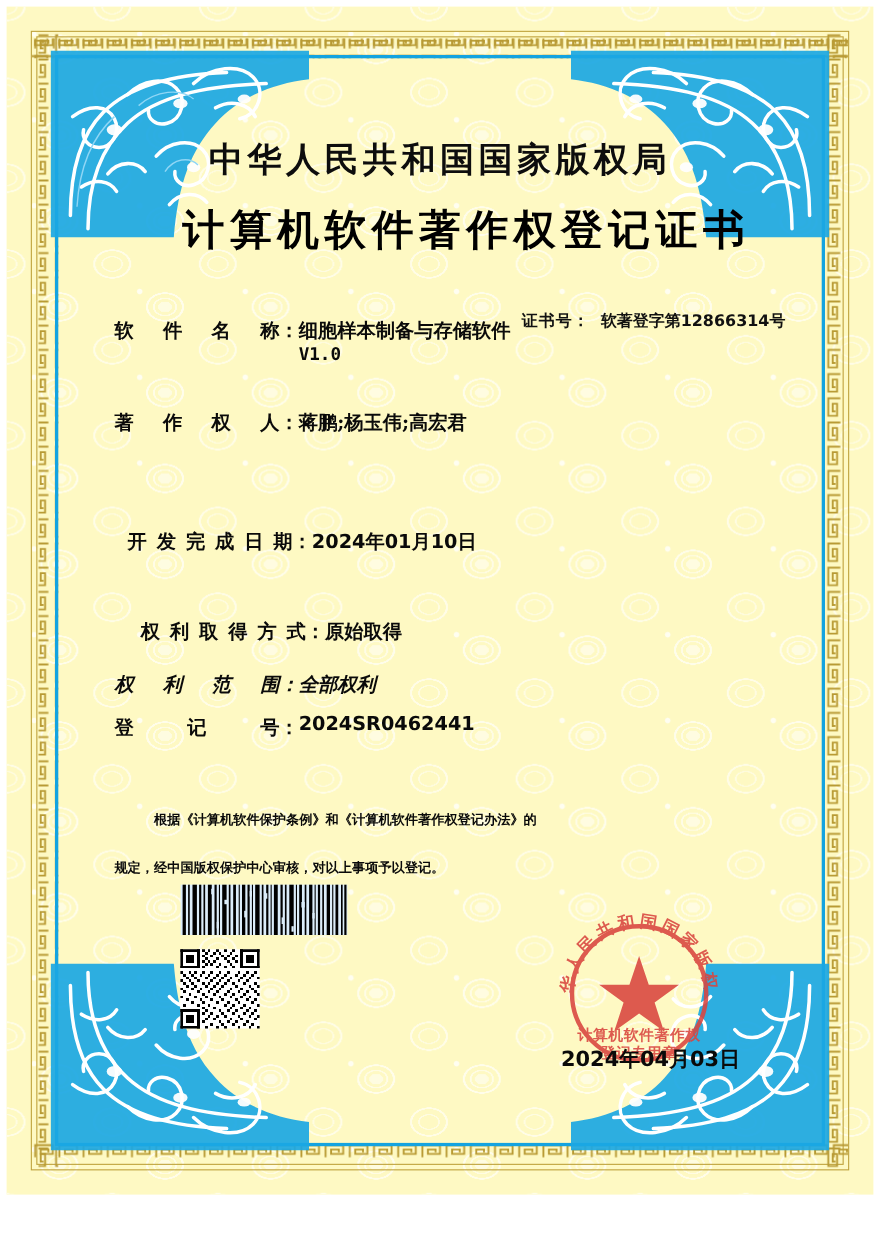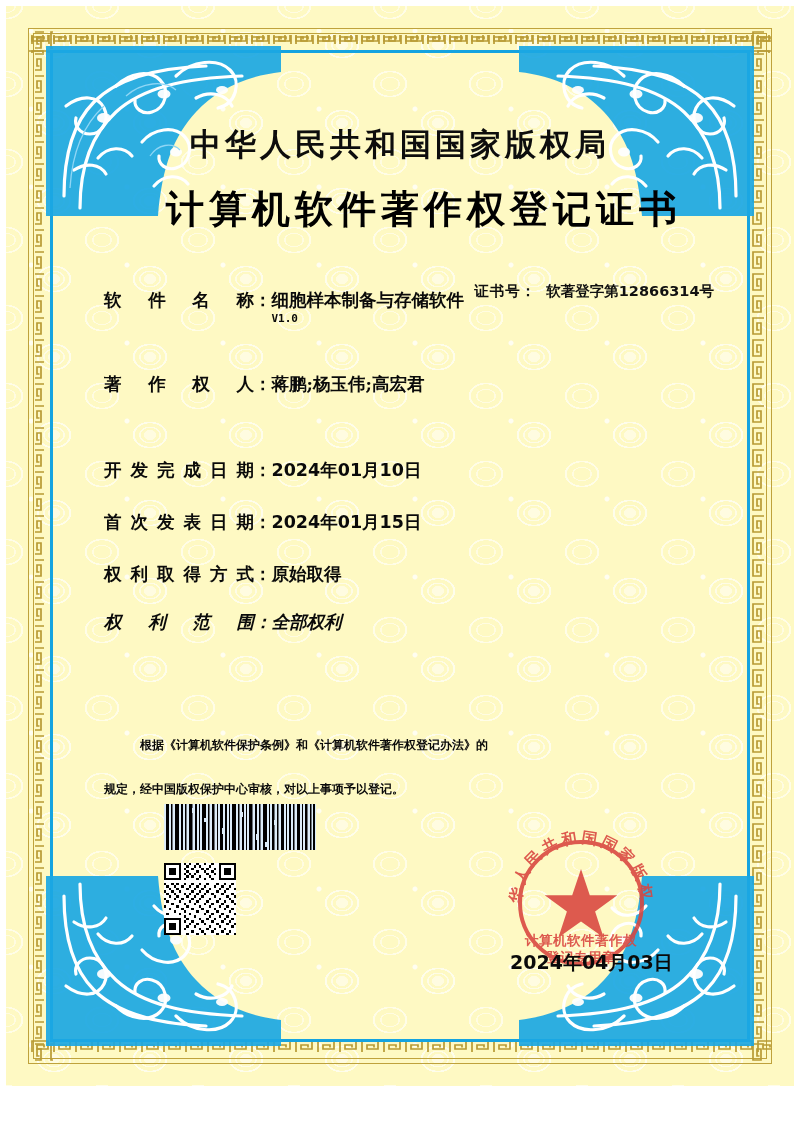--- a/index.html
+++ b/index.html
@@ -86,27 +86,27 @@
     font-family:"DejaVu Serif",serif;
     font-size:17.5px;font-weight:bold;color:#0a0a0a;
     white-space:nowrap;
   }
   .field .lbl{
     display:inline-block;width:150px;
     text-align:justify;text-align-last:justify;
     vertical-align:top;
   }
   .field .val{display:inline-block;margin-left:0;vertical-align:top;}
-  .field .val .l2{display:block;font-family:"DejaVu Sans Mono",monospace;font-size:11px;letter-spacing:0;}
+  .field .val .l2{display:block;font-family:"DejaVu Sans Mono",monospace;font-size:16px;letter-spacing:0;}
 
   .f-name{top:282px;}
   .f-owner{top:366px;}
-  .f-dev{top:452px;}
+  .f-dev{top:474px;margin-left:12px;}
   .f-pub{top:504px;}
-  .f-way{top:556px;}
+  .f-way{top:556px;margin-left:24px;}
   .f-scope{top:604px;font-style:italic;}
   .f-reg{top:643px;}
 
   .field.wide .lbl{width:150px;}
   .numfont{font-family:"DejaVu Sans",sans-serif;font-weight:bold;}
 
   .para{
     position:absolute;left:98px;width:612px;top:717px;
     font-family:"DejaVu Serif",serif;
     font-size:12px;font-weight:bold;color:#0a0a0a;
@@ -273,32 +273,32 @@
       </div>
 
       <div class="field wide f-owner">
         <span class="lbl">著作权人</span>：<span class="val">蒋鹏;杨玉伟;高宏君</span>
       </div>
 
       <div class="field wide f-dev">
         <span class="lbl">开发完成日期</span>：<span class="val numfont">2024年01月10日</span>
       </div>
 
-      <div class="field wide f-pub">
-        <span class="lbl">首次发表日期</span>：<span class="val numfont">2024年01月15日</span>
-      </div>
 
       <div class="field wide f-way">
         <span class="lbl">权利取得方式</span>：<span class="val">原始取得</span>
       </div>
 
       <div class="field wide f-scope">
         <span class="lbl">权利范围</span>：<span class="val">全部权利</span>
       </div>
 
+      <div class="field wide f-reg">
+        <span class="lbl">登记号</span>：<span class="val numfont">2024SR0462441</span>
+      </div>
 
       <div class="para">
         <div class="indent">根据《计算机软件保护条例》和《计算机软件著作权登记办法》的</div>
         <div>规定，经中国版权保护中心审核，对以上事项予以登记。</div>
       </div>
 
       <svg class="barcode" viewBox="0 0 152 46" preserveAspectRatio="none">
         <rect x="0" y="0" width="152" height="46" fill="#dcedfa"></rect>
         <g fill="#000">
           <rect x="2" y="0" width="3" height="46"></rect>

